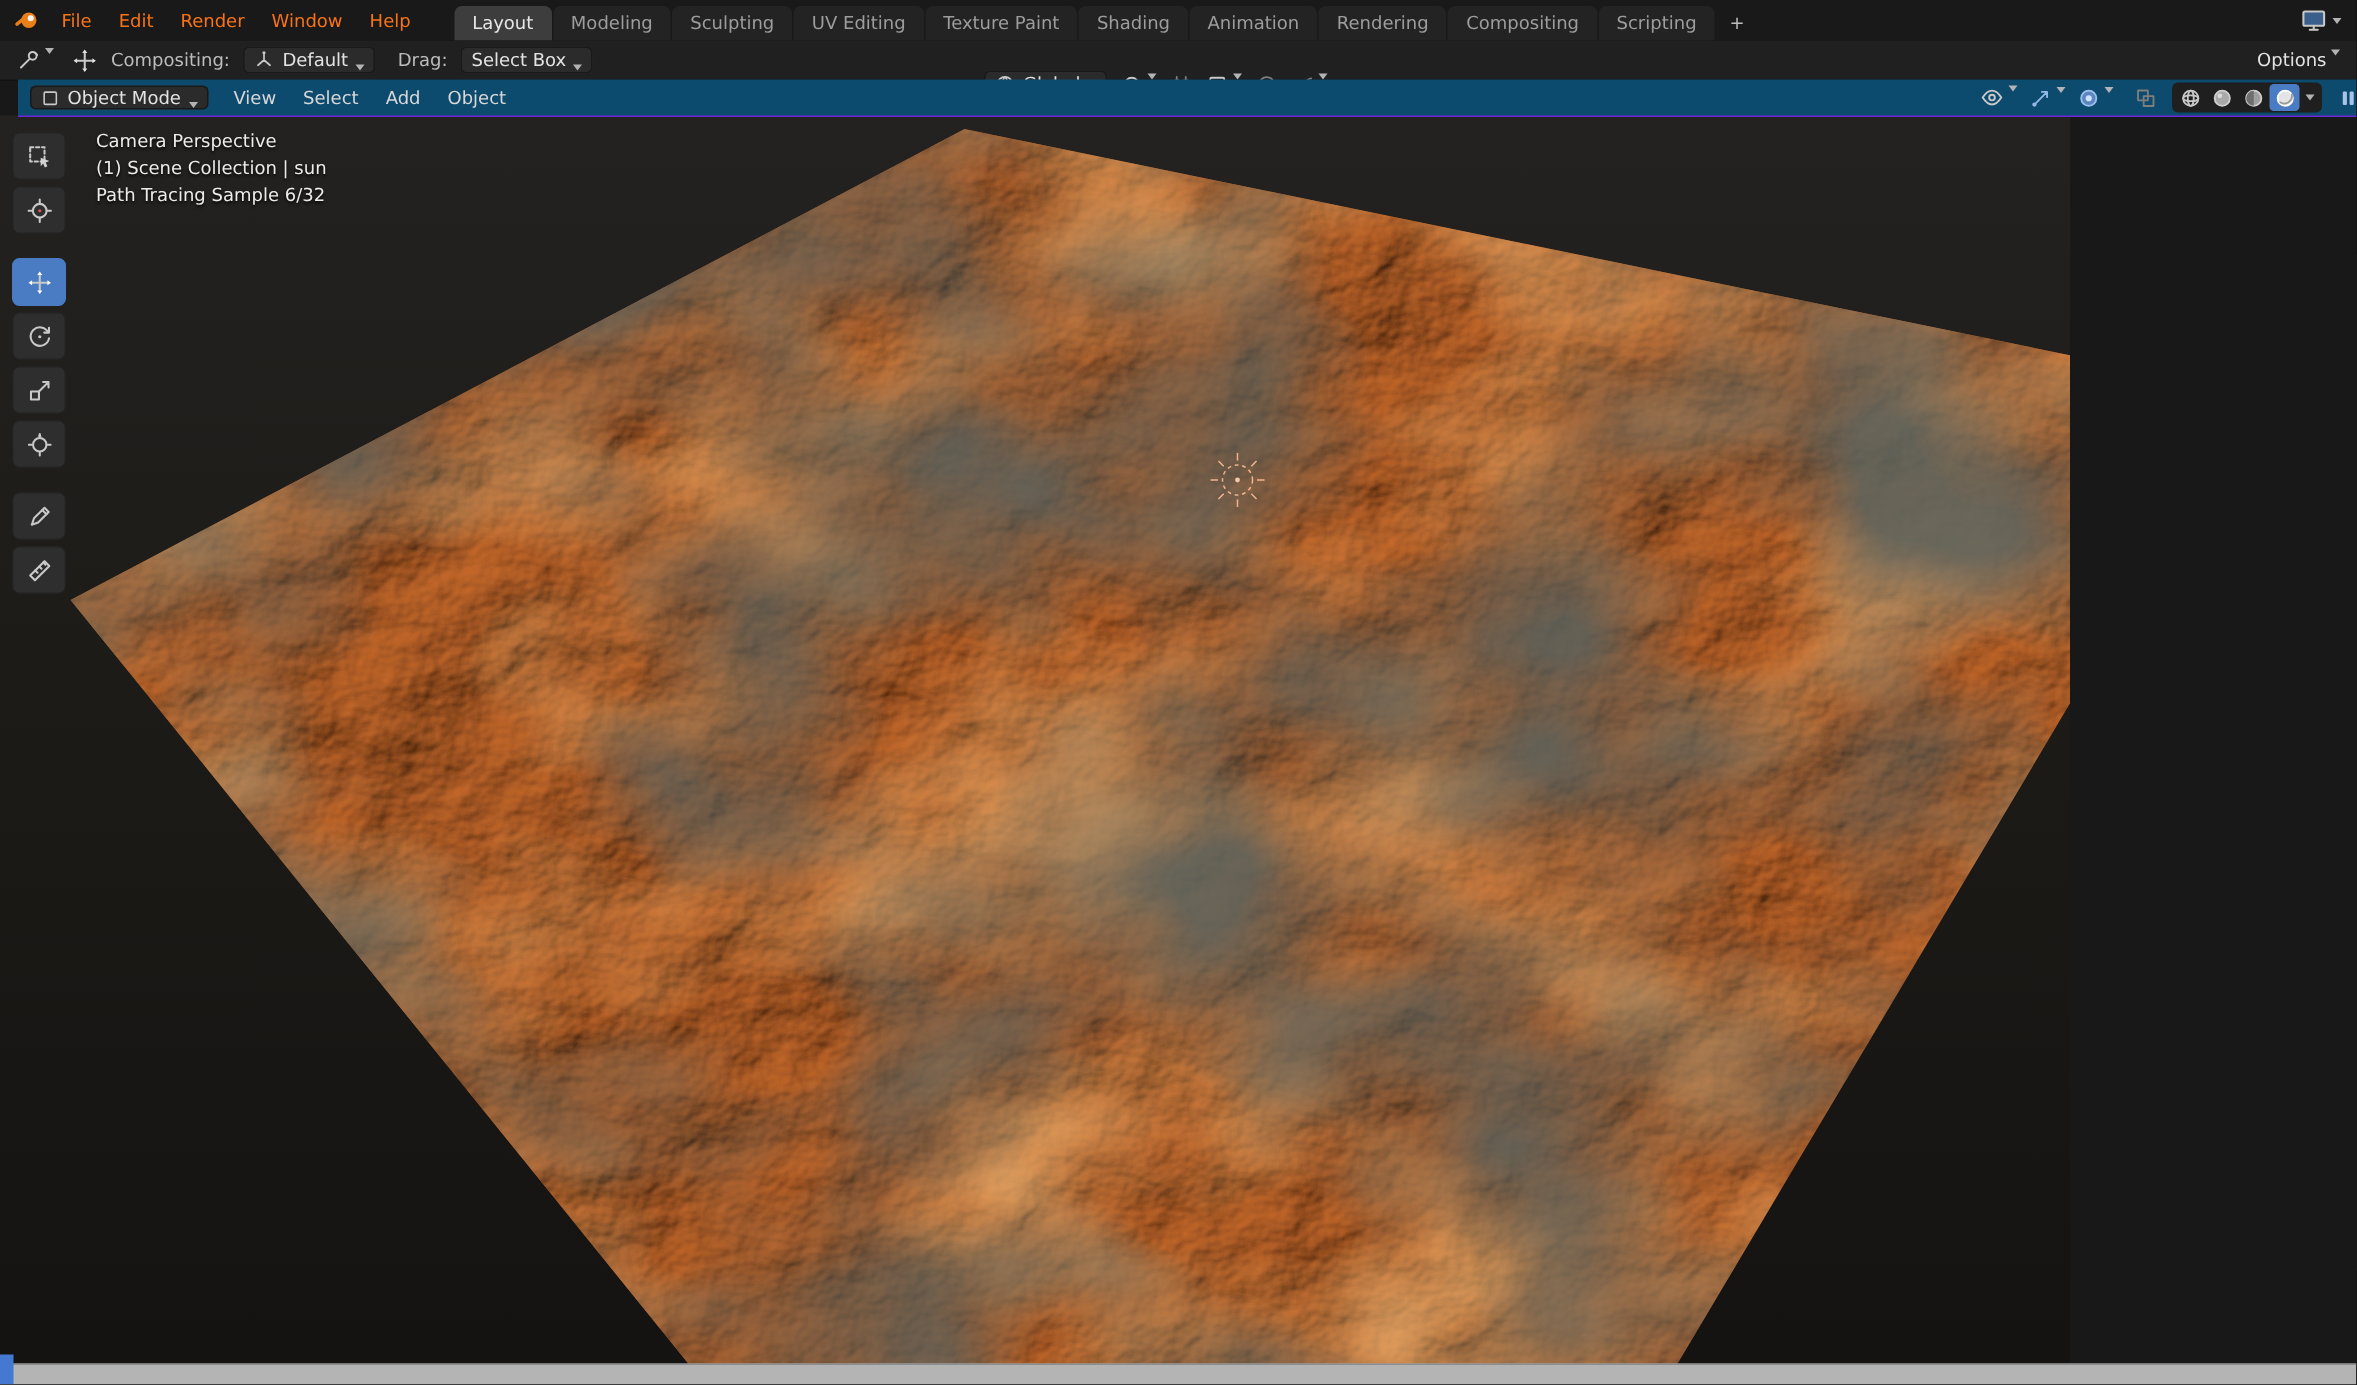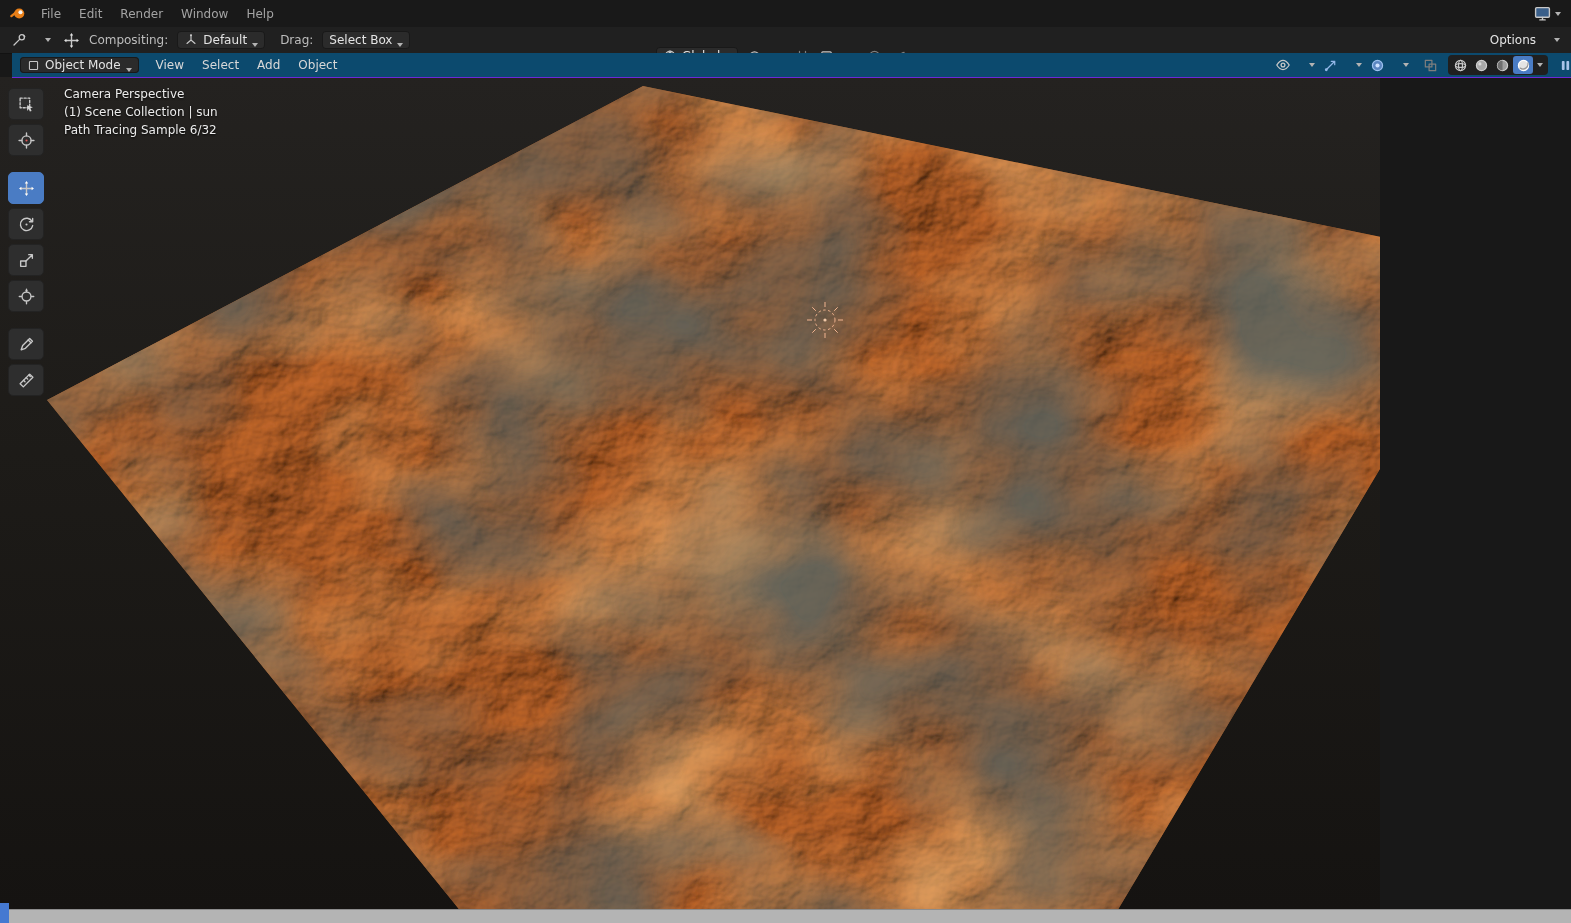--- a/index.html
+++ b/index.html
@@ -4,38 +4,38 @@
 <style>
   html,body{margin:0;padding:0}
   body{width:1571px;height:923px;overflow:hidden;background:#0e0e0e;
        font-family:"DejaVu Sans","Liberation Sans",sans-serif;font-size:12px;color:#cfcfcf}
   .app{position:relative;width:1571px;height:923px;background:#181818;overflow:hidden}
 
   
   .bar1{position:absolute;left:0;top:0;width:100%;height:27px;background:#191919;
         display:flex;align-items:center;border-bottom:1px solid #0d0d0d;z-index:10}
   .logo{margin:0 6px 0 9px;display:flex}
-  .menubtn{padding:3px 9px;border-radius:3px;color:#a3a3a3}
+  .menubtn{padding:3px 9px;border-radius:3px;color:#f97316}
   .tabs{display:flex;align-items:flex-end;align-self:flex-end;margin-left:20px}
   .tab{padding:4px 12px 5px;margin-right:1px;border-radius:5px 5px 0 0;background:#232323;color:#9d9d9d;white-space:nowrap}
   .tab.active{background:#3d3d3d;color:#e7e7e7}
   .addtab{padding:4px 9px 5px;background:transparent;color:#bdbdbd}
   .bar1right{margin-left:auto;display:flex;align-items:center;gap:4px;padding-right:10px}
 
   
   .bar2{position:absolute;left:0;top:27px;width:100%;height:26px;background:#202020;
         border-bottom:1px solid #121212;z-index:10}
   .b2left{position:absolute;left:8px;top:0;height:26px;display:flex;align-items:center;gap:9px}
   .b2center{position:absolute;left:656px;top:16px;height:26px;display:flex;align-items:center;gap:6px}
   .b2right{position:absolute;right:8px;top:0;height:26px;display:flex;align-items:center}
   .lbl{color:#bdbdbd;white-space:nowrap}
   .dd{display:flex;align-items:flex-end;gap:5px;background:#2b2b2b;border-radius:4px;
       padding:2px 7px;box-shadow:inset 0 0 0 1px #191919;white-space:nowrap}
   .ddval{color:#e3e3e3}
-  .flatdd{display:flex;align-items:center;gap:18px;padding:1px 3px}
+  .flatdd{display:flex;gap:3px;padding:1px 3px}
   .chev{width:0;height:0;border-left:3.5px solid transparent;border-right:3.5px solid transparent;
         border-top:4.5px solid #b3b3b3}
 
   
   .bar3{position:absolute;left:12px;top:53px;width:100%;height:24px;background:#0c4a6e;
         border-bottom:1px solid #6d28d9;display:flex;align-items:center;z-index:10}
   .bar3 .dd{margin-left:8px;padding:1px 7px}
   .hmenu{padding:2px 9px;color:#d8d8d8}
   .b3right{margin-left:auto;display:flex;align-items:center;gap:2px;padding-right:8px}
   .hic{display:flex;align-items:center;justify-content:center;width:20px;height:18px}
@@ -82,20 +82,33 @@
         <circle cx="10.8" cy="6.8" r="1.9" fill="#f4f4f4" stroke="none"></circle>
       </svg>
     </span>
     <nav style="display:flex">
       <span class="menubtn">File</span>
       <span class="menubtn">Edit</span>
       <span class="menubtn">Render</span>
       <span class="menubtn">Window</span>
       <span class="menubtn">Help</span>
     </nav>
+    <div class="tabs">
+      <span class="tab active">Layout</span>
+      <span class="tab">Modeling</span>
+      <span class="tab">Sculpting</span>
+      <span class="tab">UV Editing</span>
+      <span class="tab">Texture Paint</span>
+      <span class="tab">Shading</span>
+      <span class="tab">Animation</span>
+      <span class="tab">Rendering</span>
+      <span class="tab">Compositing</span>
+      <span class="tab">Scripting</span>
+      <span class="tab addtab">+</span>
+    </div>
     <div class="bar1right">
       <span class="ic">
         <svg class="oi" width="17" height="17" viewBox="0 0 16 16">
           <rect x="1.5" y="2.5" width="13" height="9" rx="1" fill="#3a5f8a"></rect>
           <path d="M5.5 14h5M8 11.8V14"></path>
         </svg>
       </span>
       <span class="chev"></span>
     </div>
   </header>

